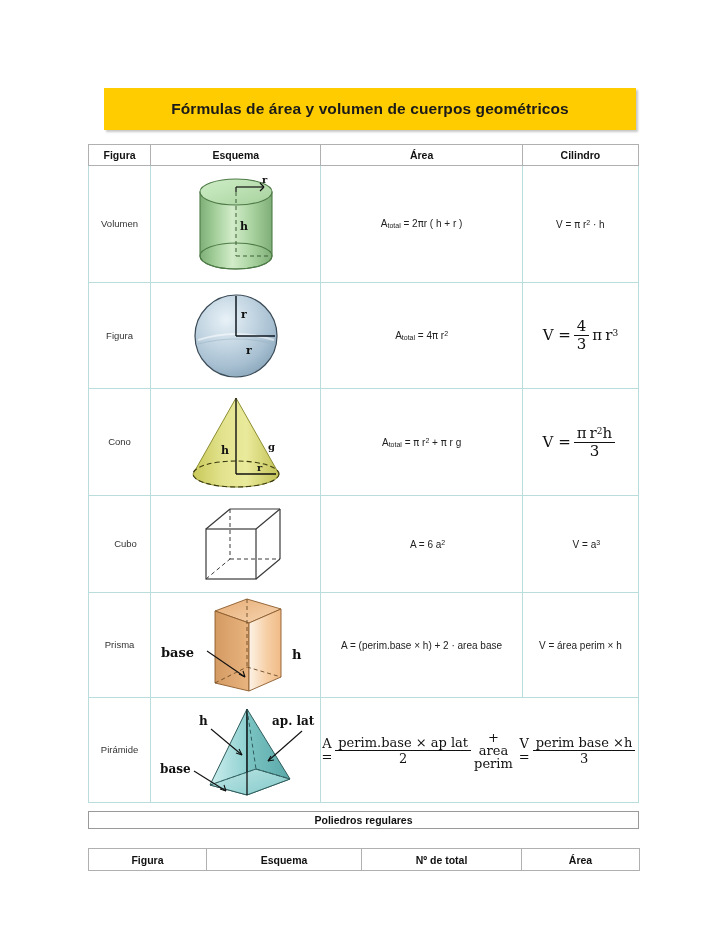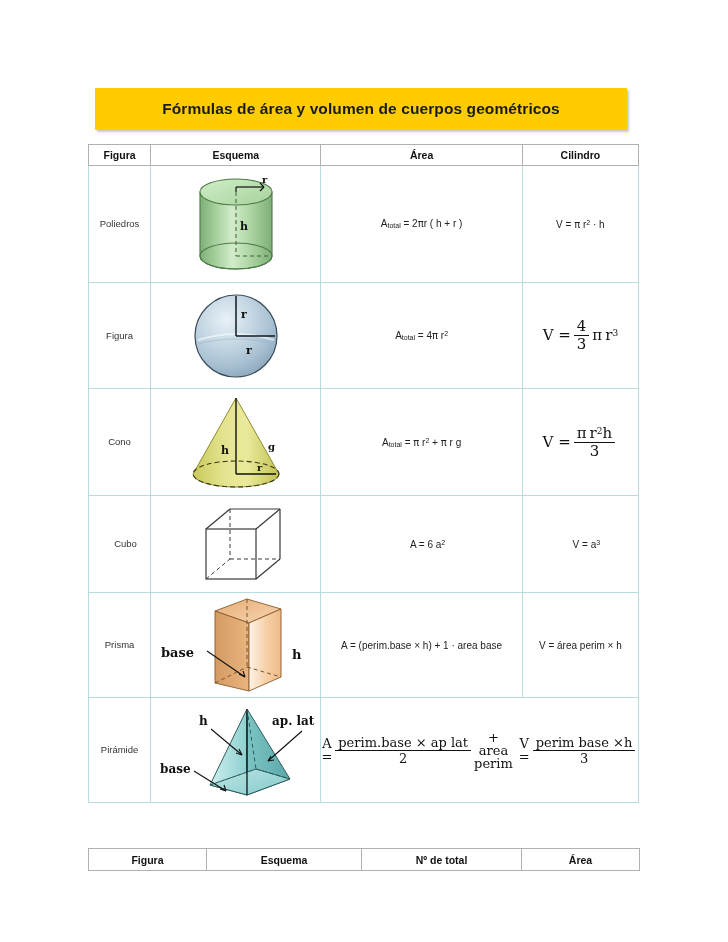--- a/index.html
+++ b/index.html
@@ -19,21 +19,21 @@
     position: absolute;
     left: 0; top: 0;
     width: 728px;
     height: 942px;
     background: #fff;
   }
 
   
   .title-banner {
     position: absolute;
-    left: 95px;
+    left: 104px;
     top: 88px;
     width: 532px;
     height: 42px;
     background: #fc0;
     box-shadow: 2px 2px 2px rgba(0,0,0,0.22);
     display: flex;
     align-items: center;
     justify-content: center;
   }
   .title-banner .title-text {
@@ -203,21 +203,21 @@
       <tr>
         <th>Figura</th>
         <th>Esquema</th>
         <th>Área</th>
         <th>Cilindro</th>
       </tr>
     </thead>
     <tbody>
 
       <tr class="row-cilindro">
-        <td class="cell-figura">Poliedros</td>
+        <td class="cell-figura">Volumen</td>
         <td class="cell-esquema">
           <svg width="108" height="108" viewBox="0 0 108 108">
             <defs>
               <linearGradient id="gCyl" x1="0" y1="0" x2="1" y2="0">
                 <stop offset="0%" stop-color="#7fae77"></stop>
                 <stop offset="18%" stop-color="#9ecb95"></stop>
                 <stop offset="45%" stop-color="#d2ecc9"></stop>
                 <stop offset="72%" stop-color="#a9d3a0"></stop>
                 <stop offset="100%" stop-color="#7fae77"></stop>
               </linearGradient>
@@ -371,21 +371,21 @@
               <line x1="62" y1="88" x2="94" y2="72"></line>
               <line x1="94" y1="72" x2="128" y2="82"></line>
             </g>
             <line x1="54" y1="56" x2="92" y2="82" stroke="#111" stroke-width="1.1"></line>
             <path d="M92,82 L86,79 M92,82 L90,76" stroke="#111" stroke-width="1.1" fill="none"></path>
             <text class="dlabel" x="8" y="62" font-size="13">base</text>
             <text class="dlabel" x="139" y="64" font-size="13">h</text>
           </svg>
         </td>
         <td class="cell-formula">
-          <span>A = (perim.base × h) + 1 · area base</span>
+          <span>A = (perim.base × h) + 2 · area base</span>
         </td>
         <td class="cell-formula">
           <span>V = área perim × h</span>
         </td>
       </tr>
 
       <tr class="row-piramide">
         <td class="cell-figura">Pirámide</td>
         <td class="cell-esquema">
           <svg width="168" height="102" viewBox="0 0 168 102">
@@ -434,20 +434,23 @@
               <span class="num">perim base ×h</span>
               <span class="den">3</span>
             </span>
           </span>
         </td>
       </tr>
 
     </tbody>
   </table>
 
+  <div class="section-band">
+    <span>Poliedros regulares</span>
+  </div>
 
   <table class="poly-table">
     <colgroup>
       <col class="pcol-1">
         <col class="pcol-2">
         <col class="pcol-3">
         <col class="pcol-4">
     </colgroup>
     <thead>
       <tr>

